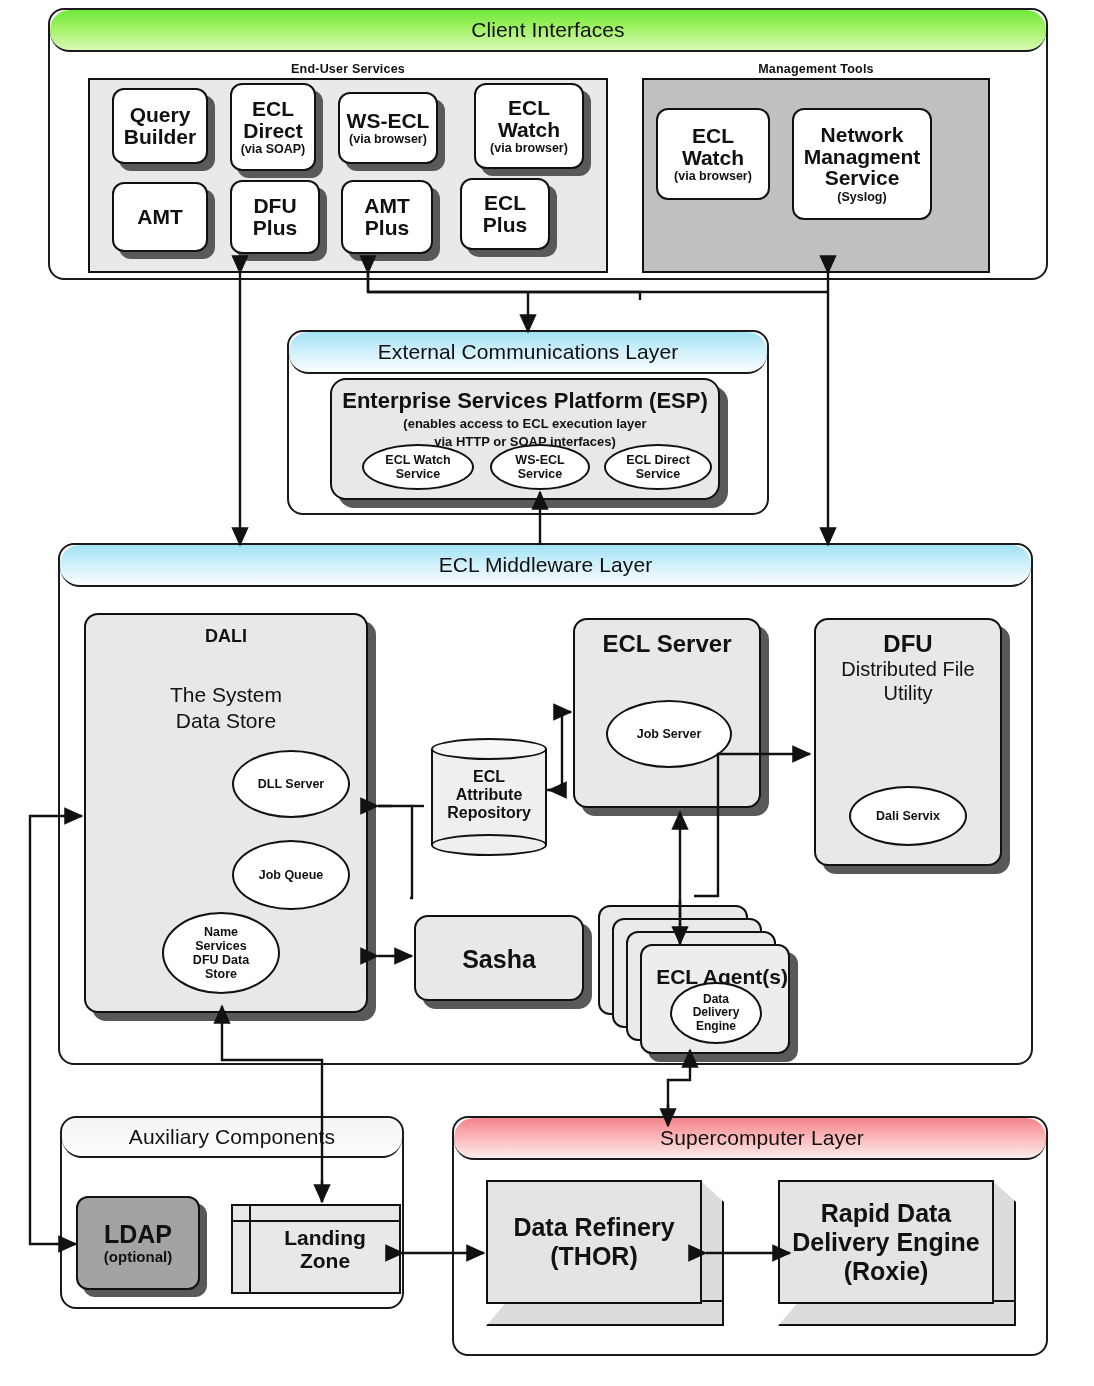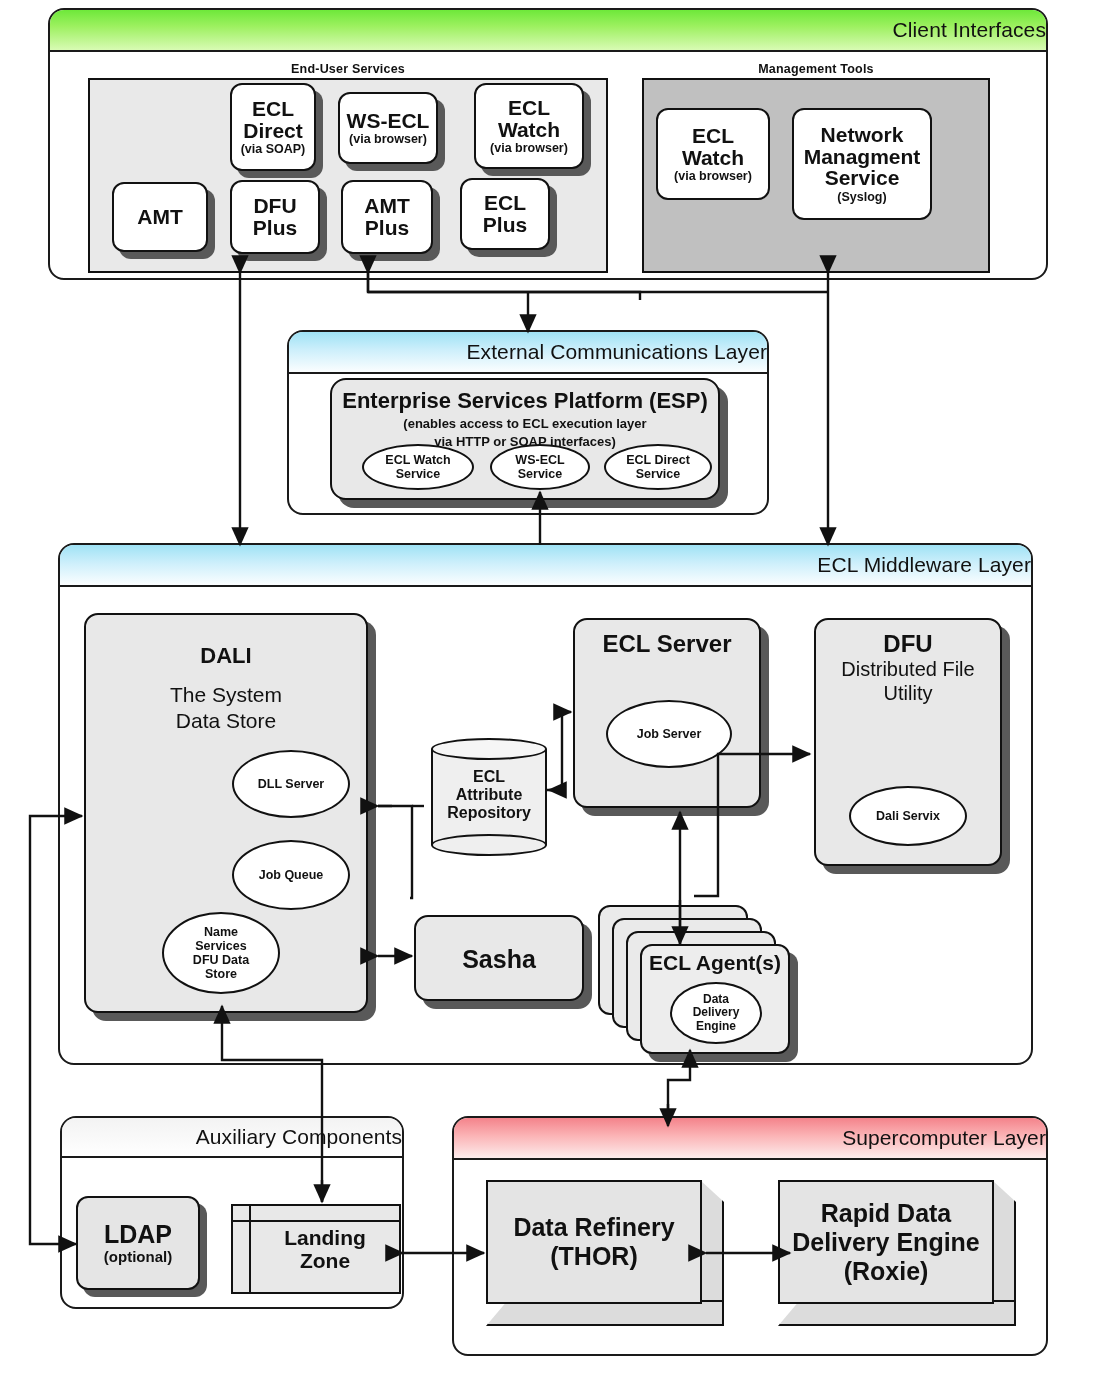--- a/index.html
+++ b/index.html
@@ -5,22 +5,22 @@
   html,body{margin:0;padding:0;background:#fff;}
   body{width:1094px;height:1386px;position:relative;
        font-family:"Liberation Sans","DejaVu Sans",sans-serif;color:#111;}
   #stage{position:absolute;left:0;top:0;width:1094px;height:1386px;}
 
   
   .layer{position:absolute;border:2px solid #1a1a1a;border-radius:16px;background:#fff;
          box-sizing:border-box;overflow:hidden;}
   .layer-hd{position:absolute;left:0;top:0;right:0;height:40px;
             border-bottom:2px solid #1a1a1a;
-            display:flex;align-items:center;justify-content:flex-end;
-            font-size:21px;color:#111;letter-spacing:.1px;}
+            display:flex;align-items:center;justify-content:center;
+            font-size:21px;color:#111;letter-spacing:.1px;border-radius:20px;}
   .hd-green{background:linear-gradient(to bottom,#6ee83a 0%,#9cf05f 40%,#d8fbb4 100%);}
   .hd-blue {background:linear-gradient(to bottom,#9fe2f5 0%,#cdeffb 45%,#fbfeff 100%);}
   .hd-red  {background:linear-gradient(to bottom,#f4838b 0%,#fbb4b6 45%,#fdecec 100%);padding-left:24px;}
   .hd-plain{background:linear-gradient(to bottom,#f3f3f3 0%,#fafafa 60%,#ffffff 100%);}
 
   
   .node{position:absolute;box-sizing:border-box;border:2px solid #111;border-radius:12px;
         background:#fff;display:flex;flex-direction:column;align-items:center;
         justify-content:center;text-align:center;line-height:1.04;
         box-shadow:7px 7px 0 0 #595959;}
@@ -89,20 +89,24 @@
 
   <div class="layer" style="left:48px;top:8px;width:1000px;height:272px;">
     <div class="layer-hd hd-green">
       <span>Client Interfaces</span>
     </div>
   </div>
 
   <div class="panel-lbl" style="left:88px;top:62px;width:520px;">End-User Services</div>
   <div class="panel" style="left:88px;top:78px;width:520px;height:195px;background:#e9e9e9;"></div>
 
+  <div class="node" style="left:112px;top:88px;width:96px;height:76px;">
+    <span class="t1">Query</span>
+    <span class="t2">Builder</span>
+  </div>
   <div class="node" style="left:230px;top:83px;width:86px;height:88px;">
     <span class="t1">ECL</span>
     <span class="t2">Direct</span>
     <span class="sub">(via SOAP)</span>
   </div>
   <div class="node" style="left:338px;top:92px;width:100px;height:72px;">
     <span class="t1">WS-ECL</span>
     <span class="sub">(via browser)</span>
   </div>
   <div class="node" style="left:474px;top:83px;width:110px;height:86px;">
@@ -166,21 +170,21 @@
           <span>Service</span></span>
   </div>
 
   <div class="layer" style="left:58px;top:543px;width:975px;height:522px;">
     <div class="layer-hd hd-blue">
       <span>ECL Middleware Layer</span>
     </div>
   </div>
 
   <div class="bigbox" style="left:84px;top:613px;width:284px;height:400px;">
-    <div class="title" style="top:28px;font-size:22px;">DALI</div>
+    <div class="title" style="top:11px;font-size:18px;">DALI</div>
     <div class="title" style="top:68px;font-size:21px;font-weight:normal;">The System</div>
     <div class="title" style="top:94px;font-size:21px;font-weight:normal;">Data Store</div>
   </div>
   <div class="ell" style="left:232px;top:750px;width:118px;height:68px;">
     <span>DLL Server</span>
   </div>
   <div class="ell" style="left:232px;top:840px;width:118px;height:70px;">
     <span>Job Queue</span>
   </div>
   <div class="ell" style="left:162px;top:912px;width:118px;height:82px;">
@@ -217,37 +221,37 @@
 
   <div class="bigbox" style="left:414px;top:915px;width:170px;height:86px;">
     <div class="title" style="top:28px;font-size:25px;">Sasha</div>
   </div>
 
   <div class="stack" style="left:598px;top:905px;width:200px;height:150px;">
     <div class="card" style="left:0;top:0;width:150px;height:110px;"></div>
     <div class="card" style="left:14px;top:13px;width:150px;height:110px;"></div>
     <div class="card" style="left:28px;top:26px;width:150px;height:110px;"></div>
     <div class="card front" style="left:42px;top:39px;width:150px;height:110px;">
-      <div class="lbl" style="top:5px;">ECL Agent(s)</div>
+      <div class="lbl" style="top:19px;text-align:right;">ECL Agent(s)</div>
     </div>
     <div class="ell" style="left:72px;top:77px;width:92px;height:62px;font-size:12px;">
       <span>
         <span>Data</span><br>
         <span>Delivery</span><br>
         <span>Engine</span>
       </span>
     </div>
   </div>
 
   <div class="layer" style="left:60px;top:1116px;width:344px;height:193px;">
     <div class="layer-hd hd-plain" style="height:38px;">
       <span style="font-size:21px;">Auxiliary Components</span>
     </div>
   </div>
-  <div class="node" style="left:76px;top:1196px;width:124px;height:94px;background:#e5e5e5;">
+  <div class="node" style="left:76px;top:1196px;width:124px;height:94px;background:#a3a3a3;">
     <span class="t1" style="font-size:25px;">LDAP</span>
     <span class="sub" style="font-size:15px;">(optional)</span>
   </div>
   <div class="lz" style="left:231px;top:1204px;width:170px;height:90px;">
     <div class="bar"></div>
     <div class="spine"></div>
     <div class="lbl">
       <span>Landing</span>
       <span>Zone</span>
     </div>

